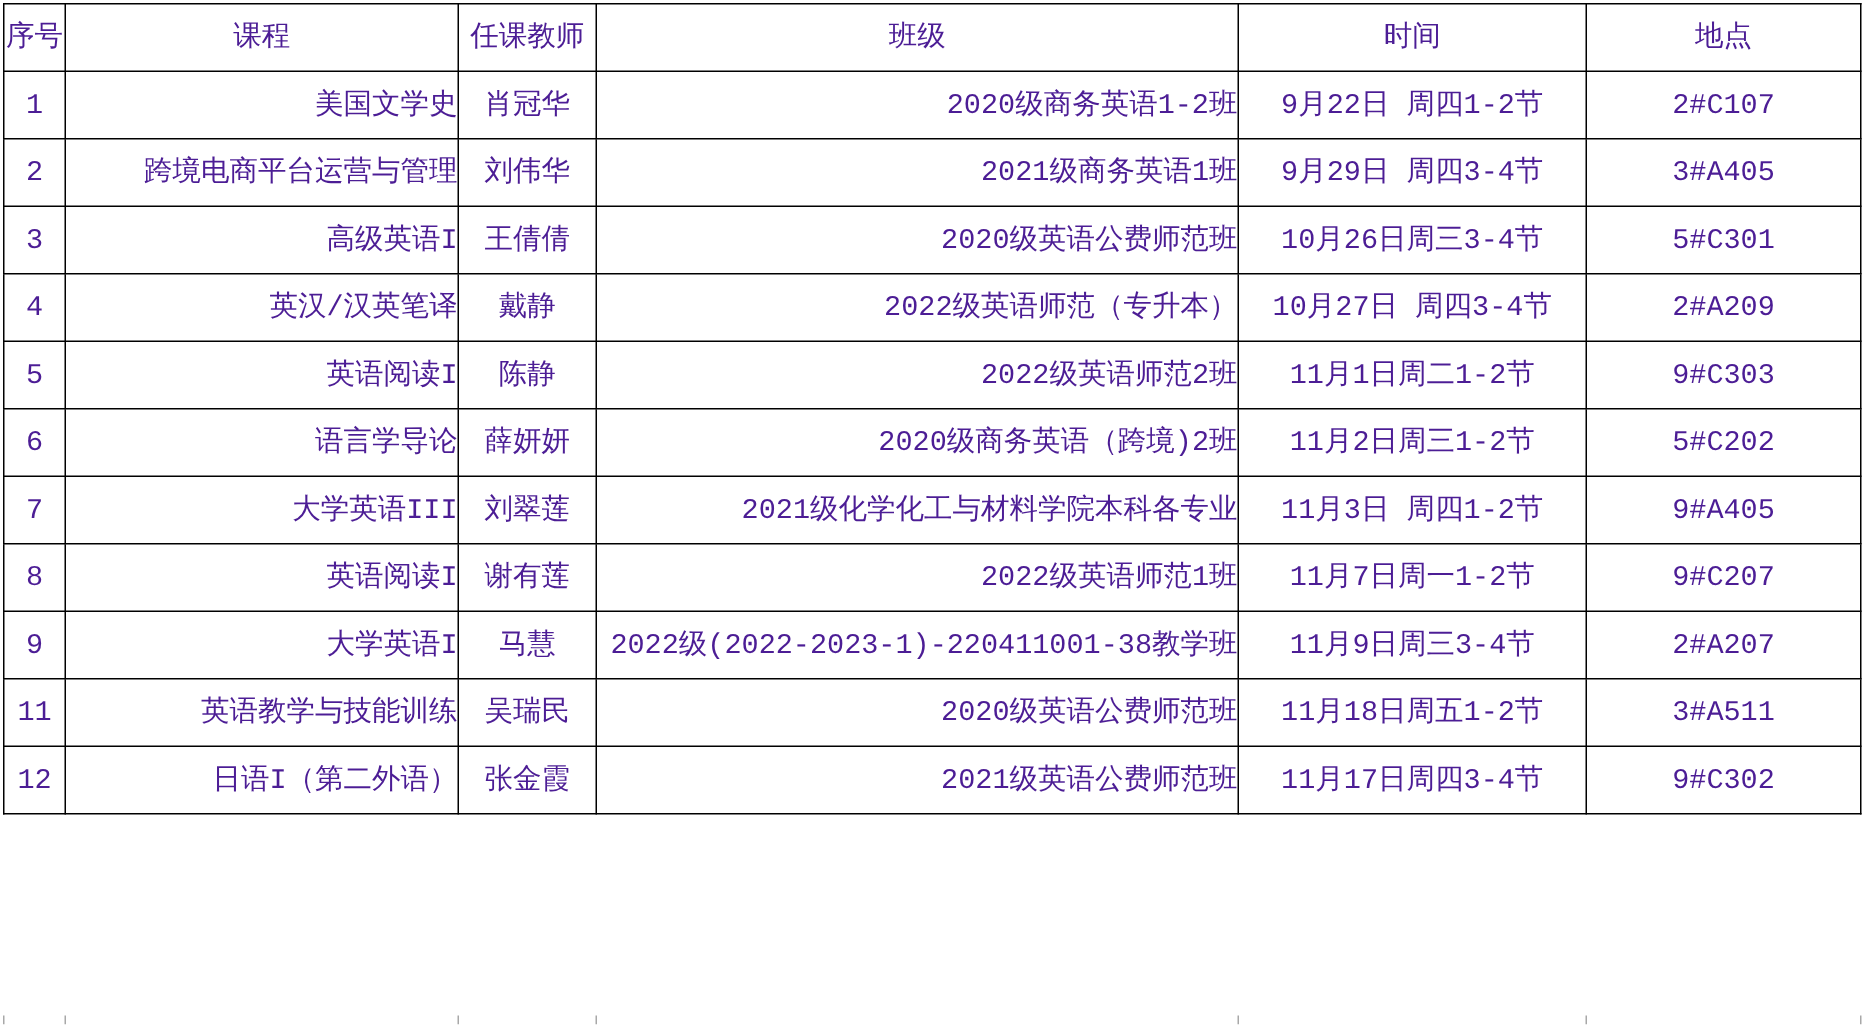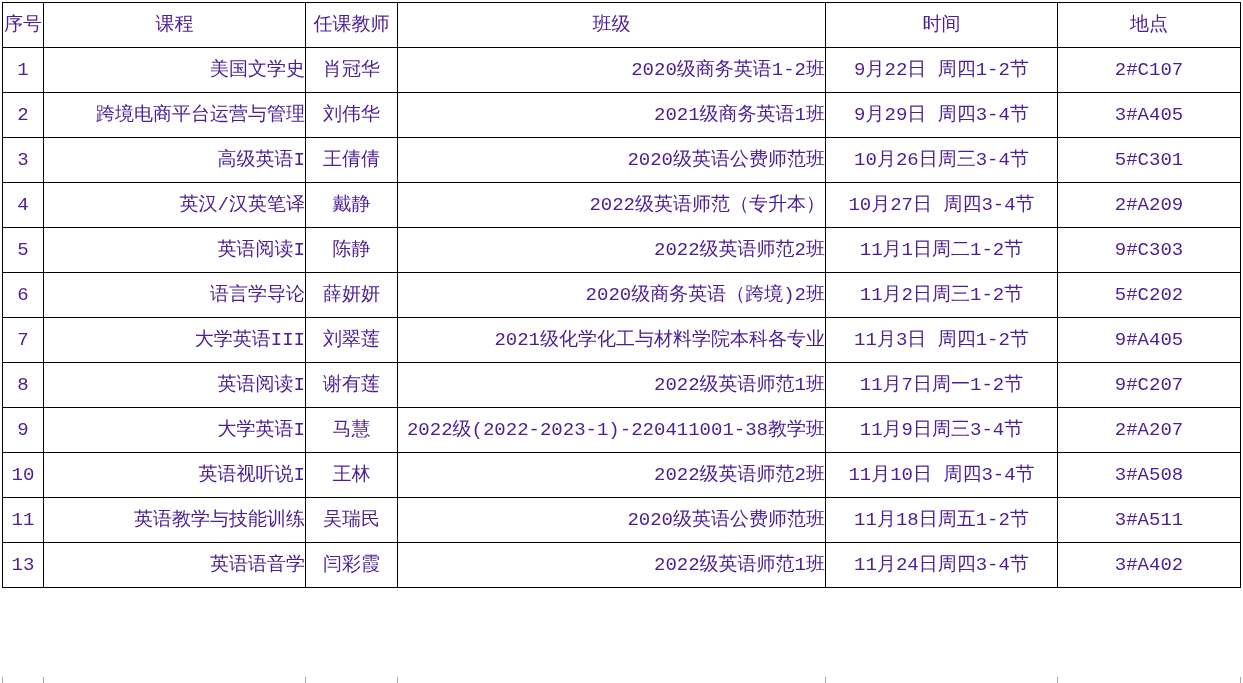--- a/index.html
+++ b/index.html
@@ -140,42 +140,34 @@
         </tr>
         <tr>
           <td class="col-no">9</td>
           <td class="col-course">大学英语I</td>
           <td class="col-teacher">马慧</td>
           <td class="col-class">2022级(2022-2023-1)-220411001-38教学班</td>
           <td class="col-time">11月9日周三3-4节</td>
           <td class="col-location">2#A207</td>
         </tr>
         <tr>
-          <td class="col-no">10</td>
-          <td class="col-course">英语视听说I</td>
-          <td class="col-teacher">王林</td>
-          <td class="col-class">2022级英语师范2班</td>
-          <td class="col-time">11月10日 周四3-4节</td>
-          <td class="col-location">3#A508</td>
-        </tr>
-        <tr>
           <td class="col-no">11</td>
           <td class="col-course">英语教学与技能训练</td>
           <td class="col-teacher">吴瑞民</td>
           <td class="col-class">2020级英语公费师范班</td>
           <td class="col-time">11月18日周五1-2节</td>
           <td class="col-location">3#A511</td>
         </tr>
         <tr>
-          <td class="col-no">13</td>
-          <td class="col-course">英语语音学</td>
-          <td class="col-teacher">闫彩霞</td>
-          <td class="col-class">2022级英语师范1班</td>
-          <td class="col-time">11月24日周四3-4节</td>
-          <td class="col-location">3#A402</td>
+          <td class="col-no">12</td>
+          <td class="col-course">日语I（第二外语）</td>
+          <td class="col-teacher">张金霞</td>
+          <td class="col-class">2021级英语公费师范班</td>
+          <td class="col-time">11月17日周四3-4节</td>
+          <td class="col-location">9#C302</td>
         </tr>
       </tbody>
   </table>
   <div>
       <div class="stub" style="left: 2px; background: rgb(168, 168, 168);"></div>
       <div class="stub" style="left: 43px; background: rgb(168, 168, 168);"></div>
       <div class="stub" style="left: 305px; background: rgb(168, 168, 168);"></div>
       <div class="stub" style="left: 397px; background: rgb(168, 168, 168);"></div>
       <div class="stub" style="left: 825px; background: rgb(168, 168, 168);"></div>
       <div class="stub" style="left: 1057px; background: rgb(168, 168, 168);"></div>

